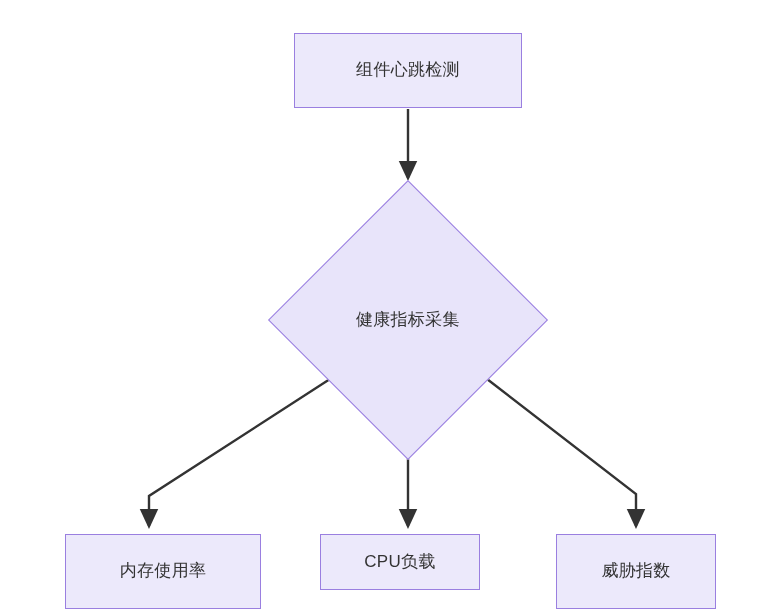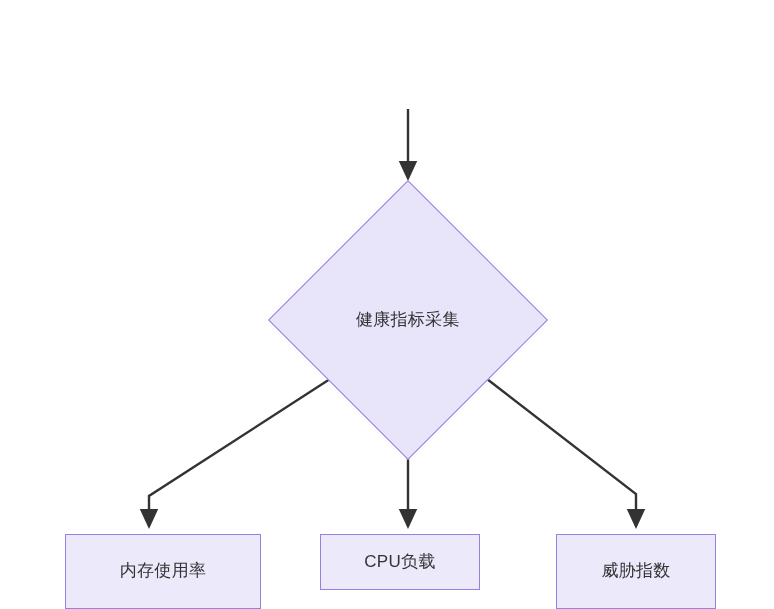--- a/index.html
+++ b/index.html
@@ -99,20 +99,23 @@
 
     <path d="M408,109 L408,178" fill="none" stroke="#333333" stroke-width="2.4" marker-end="url(#arrowhead)"></path>
 
     <path d="M330,379 L149,496 L149,526" fill="none" stroke="#333333" stroke-width="2.4" stroke-linejoin="miter" marker-end="url(#arrowhead)"></path>
 
     <path d="M408,453 L408,526" fill="none" stroke="#333333" stroke-width="2.4" marker-end="url(#arrowhead)"></path>
 
     <path d="M487,379 L636,494 L636,526" fill="none" stroke="#333333" stroke-width="2.4" stroke-linejoin="miter" marker-end="url(#arrowhead)"></path>
   </svg>
 
+  <div class="node" id="node-start">
+    <span class="node-label">组件心跳检测</span>
+  </div>
 
   <div class="node" id="node-decision">
     <span class="node-label">健康指标采集</span>
   </div>
 
   <div class="node" id="node-mem">
     <span class="node-label">内存使用率</span>
   </div>
 
   <div class="node" id="node-cpu">

